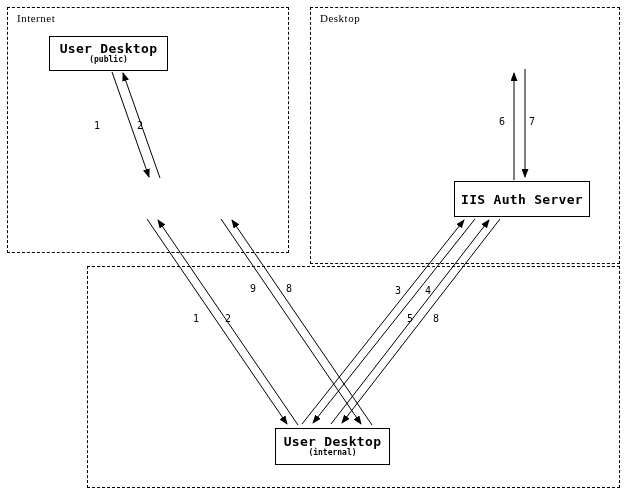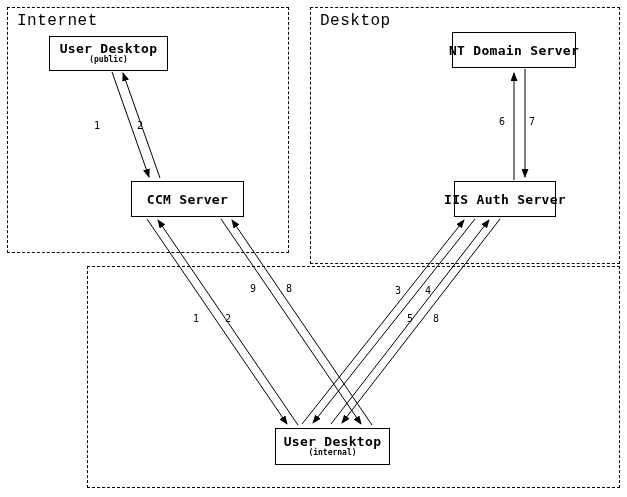--- a/index.html
+++ b/index.html
@@ -15,22 +15,22 @@
     font-family: "DejaVu Sans Mono", "Liberation Mono", monospace;
     overflow: hidden;
   }
   .zone {
     position: absolute;
     border: 1px dashed #000000;
     box-sizing: border-box;
   }
   .zone-label {
     position: absolute;
-    font-family: Liberation Mono, monospace;
-    font-size: 16px;
+    font-family: Liberation Serif, serif;
+    font-size: 11px;
     color: #000000;
     white-space: nowrap;
     letter-spacing: 0.5px;
   }
   .node {
     position: absolute;
     border: 1px solid #000000;
     background: #ffffff;
     box-sizing: border-box;
     display: flex;
@@ -128,29 +128,23 @@
       <line x1="331" y1="424" x2="489" y2="220" marker-end="url(#arrowhead)"></line>
       <line x1="500" y1="219" x2="342" y2="423" marker-end="url(#arrowhead)"></line>
     </g>
   </svg>
 
   <div class="node" style="left:49px; top:36px; width:119px; height:35px;">
     <span class="node-title">User Desktop</span>
     <span class="node-sub">(public)</span>
   </div>
 
-  <div class="node" style="left:131px; top:181px; width:113px; height:36px;">
-    <span class="node-title">CCM Server</span>
-  </div>
 
-  <div class="node" style="left:452px; top:32px; width:124px; height:36px;">
-    <span class="node-title">NT Domain Server</span>
-  </div>
 
-  <div class="node" style="left:454px; top:181px; width:102px; height:36px;">
+  <div class="node" style="left:454px; top:181px; width:136px; height:36px;">
     <span class="node-title">IIS Auth Server</span>
   </div>
 
   <div class="node" style="left:275px; top:428px; width:115px; height:37px;">
     <span class="node-title">User Desktop</span>
     <span class="node-sub">(internal)</span>
   </div>
 
   <div class="edge-label" style="left:94px; top:120px;">1</div>
   <div class="edge-label" style="left:137px; top:120px;">2</div>

